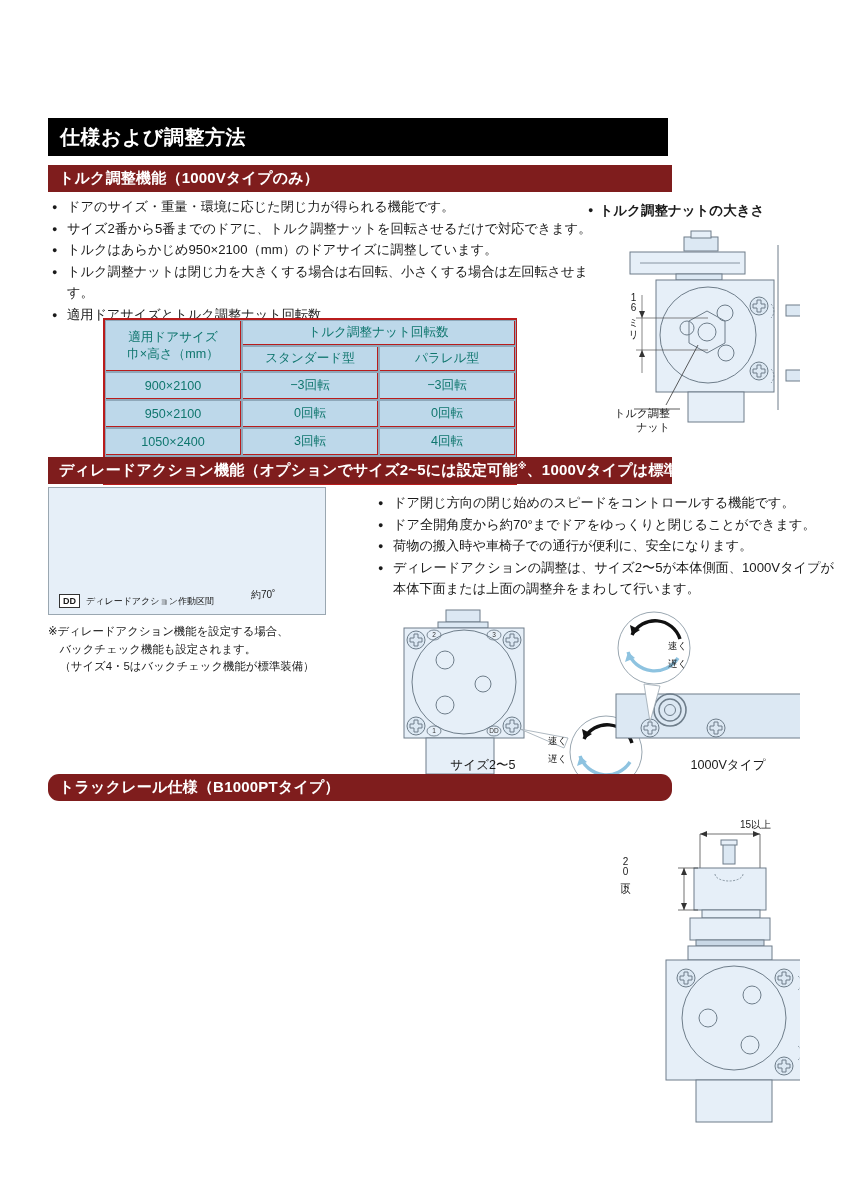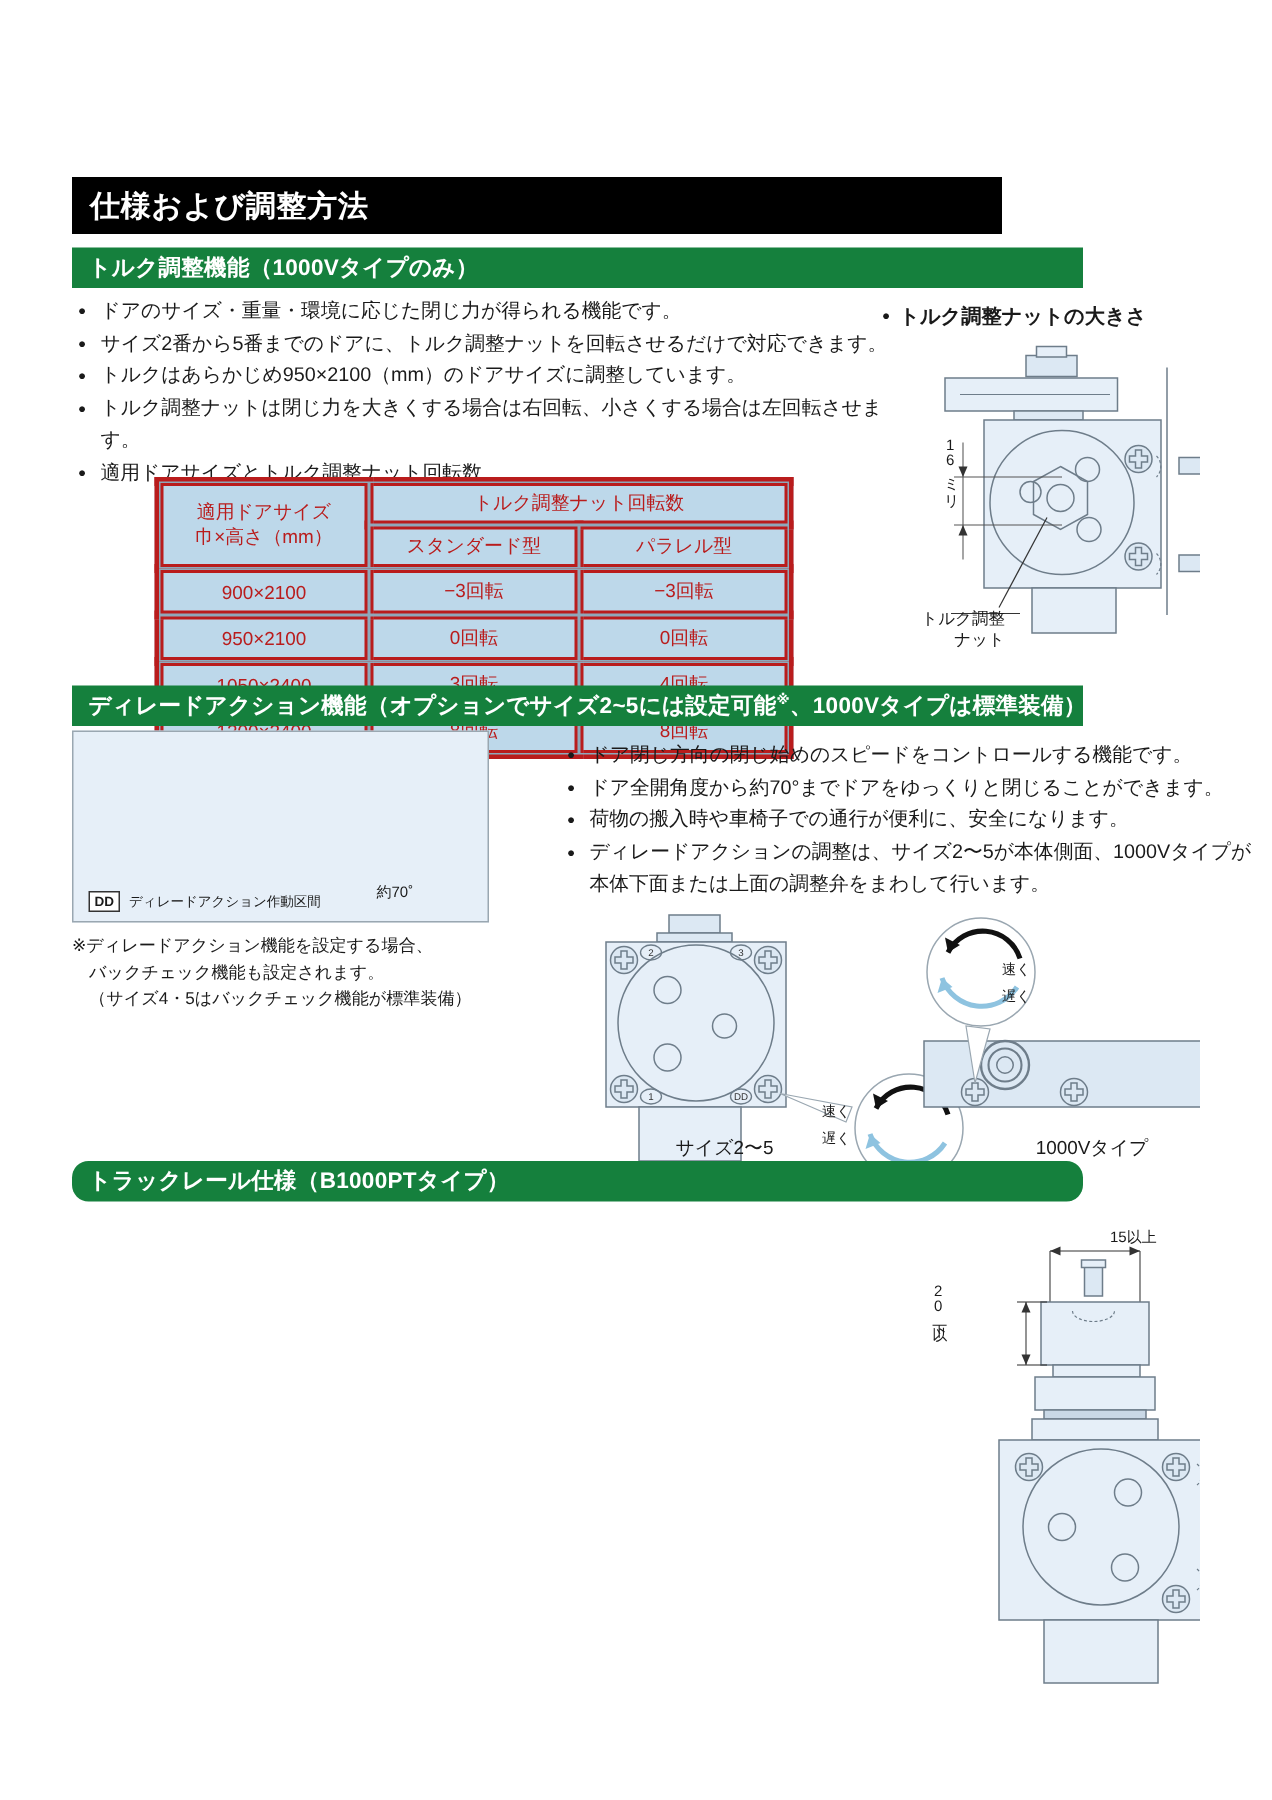--- a/index.html
+++ b/index.html
@@ -37,23 +37,23 @@
   .main-title-bar .txt {
     color: #ffffff;
     font-size: 20px;
     font-weight: bold;
     letter-spacing: 0.5px;
     padding-left: 12px;
   }
   .sec-bar {
     position: absolute;
     left: 0;
-    width: 674px;
+    width: 624px;
     height: 27px;
-    background: #15803d;
+    background: #7f1d1d;
     display: flex;
     align-items: center;
   }
   .sec-bar .txt {
     color: #ffffff;
     font-size: 15px;
     font-weight: bold;
     padding-left: 11px;
     letter-spacing: 0.2px;
     white-space: nowrap;
@@ -96,27 +96,27 @@
   .torque-table {
     position: absolute;
     left: 55px;
     top: 318px;
     border-collapse: collapse;
     font-size: 12.6px;
     background: #bdd8ea;
   }
   .torque-table th,
   .torque-table td {
-    border: 6px solid #b91c1c;
+    border: 3px solid #b91c1c;
     outline: 1px solid #8fa8ba;
     outline-offset: -1px;
     text-align: center;
     background: #bdd8ea;
     font-weight: normal;
-    color: #b91c1c;
+    color: #0f766e;
   }
   .torque-table th { padding: 3px 8px; }
   .torque-table td { padding: 4px 8px; }
   .torque-table .c-size { width: 118px; }
   .torque-table .c-val  { width: 118px; }
 
   
   .sub-head {
     position: absolute;
     font-size: 13.5px;

